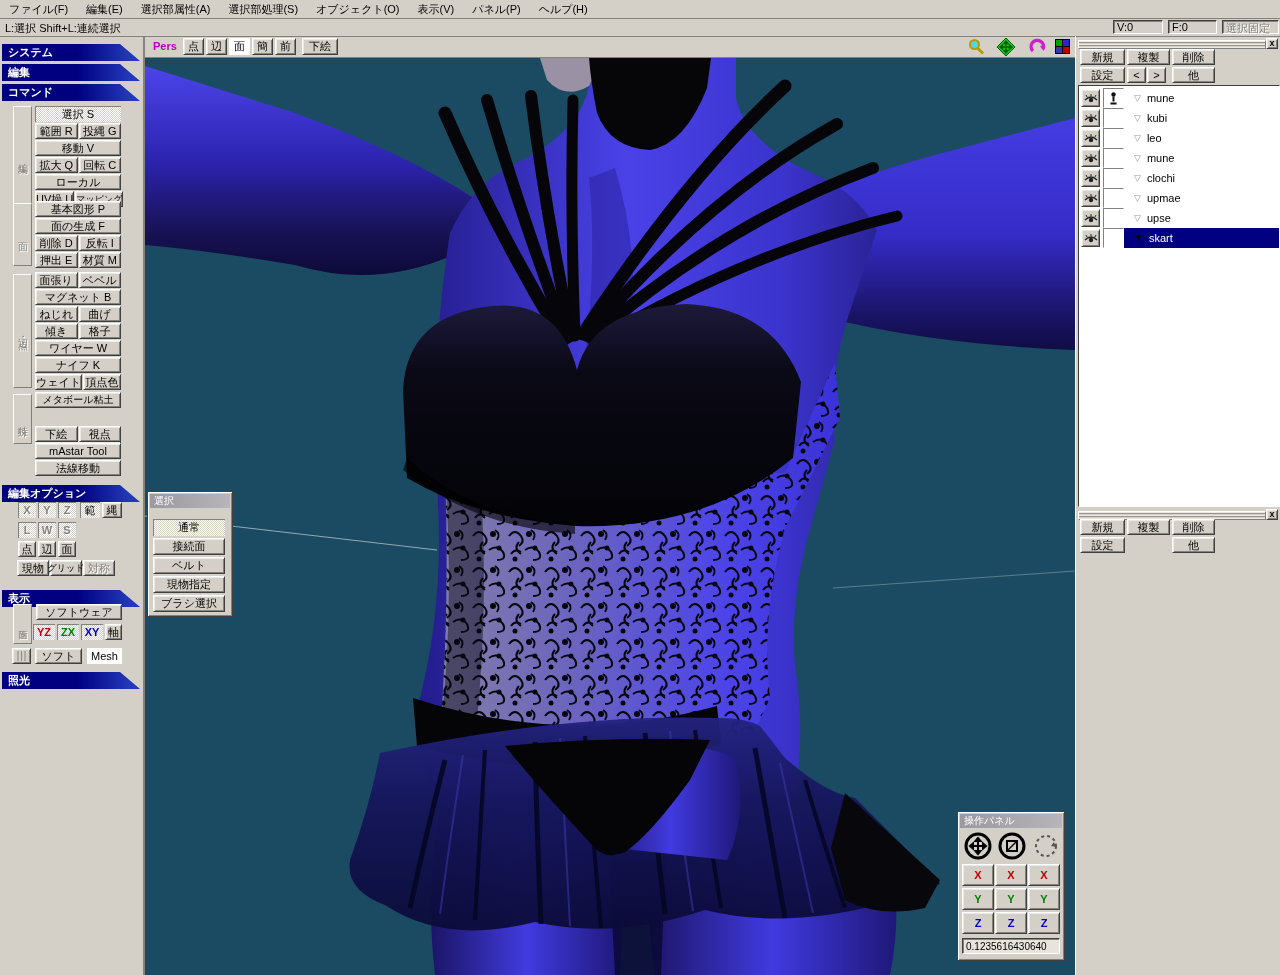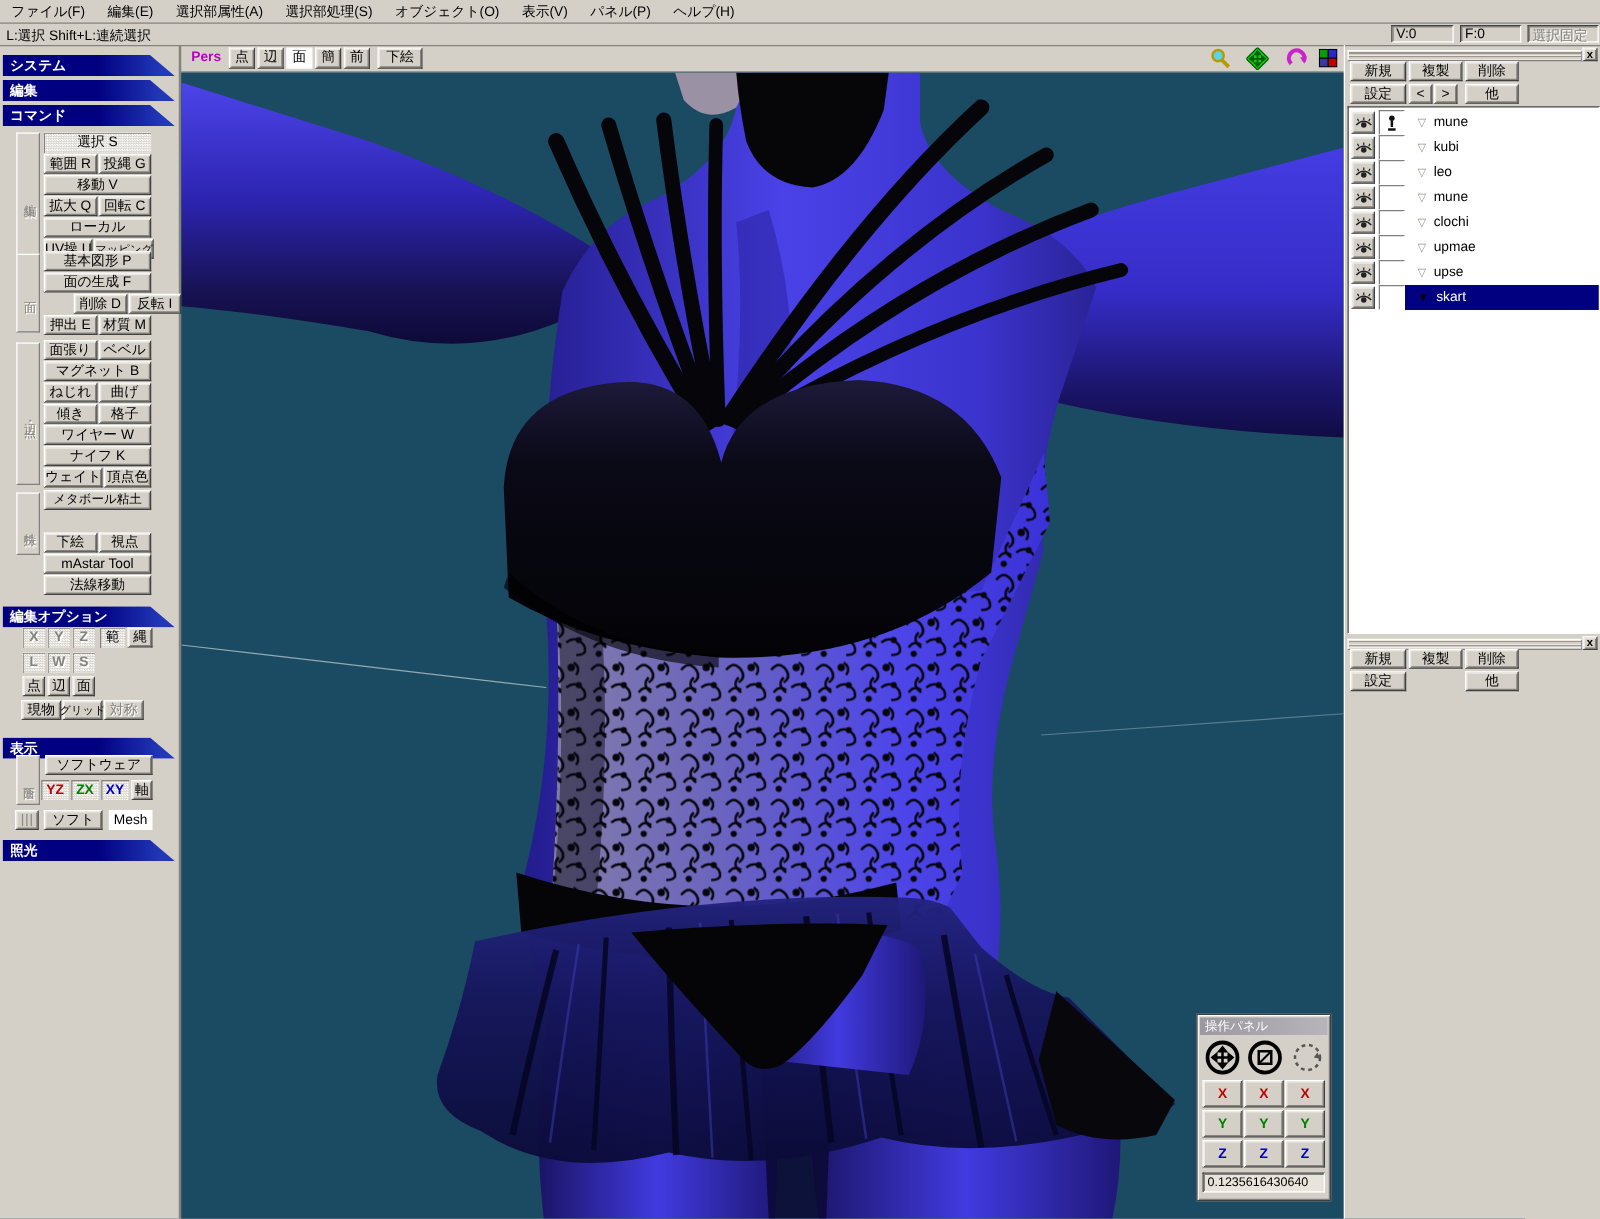--- a/index.html
+++ b/index.html
@@ -99,21 +99,21 @@
     <div class="btn raised" style="font-size:9px;">マッピング</div>
   </div>
 
   <div class="vtab" style="top:167px;height:63px;">面</div>
   <div class="cmdrow" style="top:165px;">
       <div class="btn raised">基本図形 P</div>
     </div>
   <div class="cmdrow" style="top:182px;">
       <div class="btn raised">面の生成 F</div>
     </div>
-  <div class="cmdrow" style="top:199px;margin-left:24px;">
+  <div class="cmdrow" style="top:199px;">
     <div class="btn raised">削除 D</div>
     <div class="btn raised">反転 I</div>
   </div>
   <div class="cmdrow" style="top:216px;">
     <div class="btn raised">押出 E</div>
     <div class="btn raised">材質 M</div>
   </div>
 
   <div class="vtab" style="top:238px;height:114px;">辺・点</div>
   <div class="cmdrow" style="top:236px;">
@@ -348,20 +348,28 @@
     <path d="M635,705 Q652,782 668,855"></path>
   </g>
 
   <path d="M700,735 L795,822 L780,850 Q735,860 700,842 L686,790 Z" fill="#08080c"></path>
 
   <path d="M455,690 Q560,680 592,702 Q602,760 582,802 L470,790 Q455,740 455,690 Z" fill="url(#legG)"></path>
 
   <path d="M360,688 Q470,678 565,682 L545,722 Q505,777 480,794 Q462,802 450,790 Q400,737 360,688 Z" fill="#050507"></path>
 </svg>
 
+  <div class="fpanel abs" style="left:2px;top:433px;width:84px;height:124px;">
+    <div class="ftitle">選択</div>
+    <div class="btn pressed abs" style="left:5px;top:27px;width:72px;height:17px;">通常</div>
+    <div class="btn raised abs" style="left:5px;top:46px;width:72px;height:17px;">接続面</div>
+    <div class="btn raised abs" style="left:5px;top:65px;width:72px;height:17px;">ベルト</div>
+    <div class="btn raised abs" style="left:5px;top:84px;width:72px;height:17px;">現物指定</div>
+    <div class="btn raised abs" style="left:5px;top:103px;width:72px;height:17px;">ブラシ選択</div>
+  </div>
 
   <div class="fpanel abs" style="left:812px;top:753px;width:106px;height:148px;">
     <div class="ftitle">操作パネル</div>
     <span class="abs" style="left:6px;top:20px;">
       <svg width="28" height="28" viewBox="0 0 28 28">
           <circle cx="14" cy="14" r="12" fill="none" stroke="#000" stroke-width="3"></circle>
           <path d="M14,6 V22 M6,14 H22 M14,6 l-2.5,3 h5 Z M14,22 l-2.5,-3 h5 Z M6,14 l3,-2.5 v5 Z M22,14 l-3,-2.5 v5 Z" stroke="#000" stroke-width="2" fill="#000"></path>
         </svg>
     </span>
     <span class="abs" style="left:40px;top:20px;">

